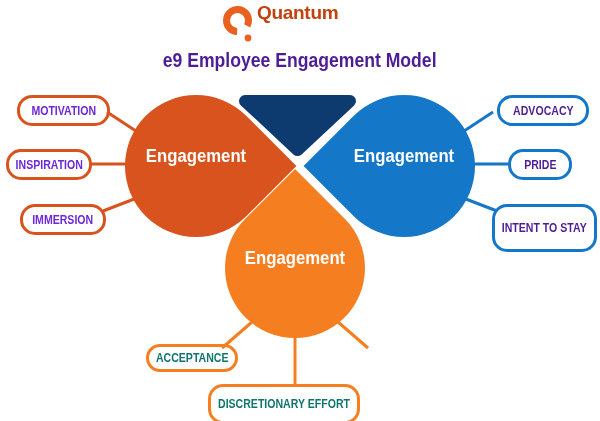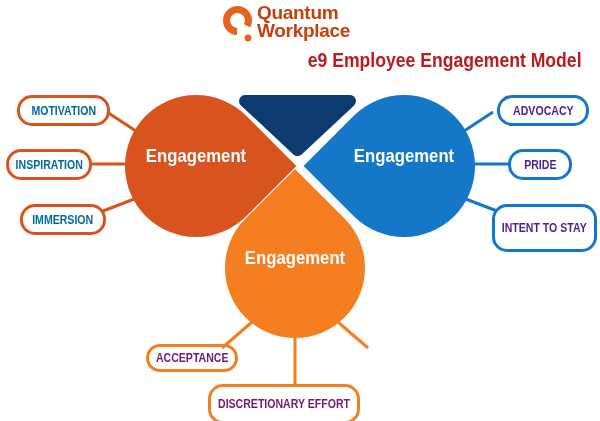--- a/index.html
+++ b/index.html
@@ -7,39 +7,39 @@
     position:relative;width:600px;height:421px;background:#ffffff;
     font-family:"Liberation Sans", sans-serif;overflow:hidden;
   }
   svg{position:absolute;left:0;top:0;}
   .logo-wordmark{
     position:absolute;left:257px;top:4px;
     color:#c2410c;font-size:19px;font-weight:bold;line-height:17.5px;
     letter-spacing:-0.3px;
   }
   .diagram-title{
-    position:absolute;left:0;right:0;top:49px;text-align:right;
-    color:#b91c1c;font-size:20px;font-weight:800;
+    position:absolute;left:0;right:0;top:49px;text-align:center;
+    color:#4c1d95;font-size:20px;font-weight:800;
   }
   .cond{display:inline-block;transform:scaleX(0.88);transform-origin:center;white-space:nowrap;}
   .petal-label{
     position:absolute;width:160px;text-align:center;color:#ffffff;
     font-size:19px;font-weight:bold;line-height:21px;
   }
   .petal-label.work{left:116px;top:145px;}
   .petal-label.org{left:324px;top:145px;}
   .petal-label.team{left:215px;top:247px;}
   .pill{
     position:absolute;box-sizing:border-box;border:3px solid;border-radius:15px;
     display:flex;align-items:center;justify-content:center;
     font-size:12px;font-weight:bold;background:#fff0;
   }
-  .pill-left{border-color:#D8531E;color:#0369a1;}
+  .pill-left{border-color:#D8531E;color:#6d28d9;}
   .pill-right{border-color:#1477C8;color:#4c1d95;}
-  .pill-bottom{border-color:#F57E20;color:#701a75;}
+  .pill-bottom{border-color:#F57E20;color:#0f766e;}
 </style>
 </head>
 <body>
 
 <div class="stage">
 
   <svg width="600" height="421" viewBox="0 0 600 421">
 
     <line x1="107" y1="112" x2="142" y2="135" stroke-width="3" stroke="#D8531E"></line>
     <line x1="90" y1="164" x2="130" y2="164" stroke-width="3" stroke="#D8531E"></line>
@@ -60,21 +60,20 @@
     <path d="M 245 101 L 350 101 L 297.5 150 Z" stroke-width="12" stroke-linejoin="round" fill="#0D3B70" stroke="#0D3B70"></path>
 
     <g>
       <circle cx="237.5" cy="20.5" r="11" fill="none" stroke-width="7" stroke-dasharray="56.7 12.4" transform="rotate(92 237.5 20.5)" stroke="#E8611F"></circle>
       <circle cx="248" cy="38" r="3.4" fill="#E8611F"></circle>
     </g>
   </svg>
 
   <div class="logo-wordmark">
     <div>Quantum</div>
-    <div>Workplace</div>
   </div>
 
   <div class="diagram-title">
     <span class="cond">e9 Employee Engagement Model</span>
   </div>
 
   <div class="petal-label work">
     <div><span class="cond">Engagement</span></div>
   </div>
   <div class="petal-label org">

